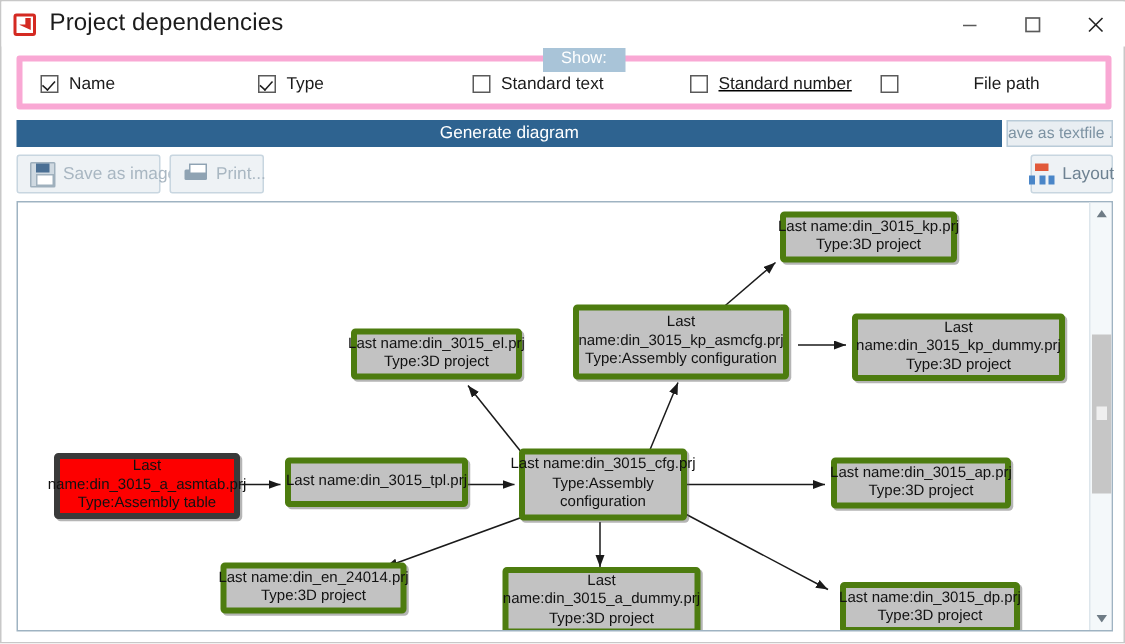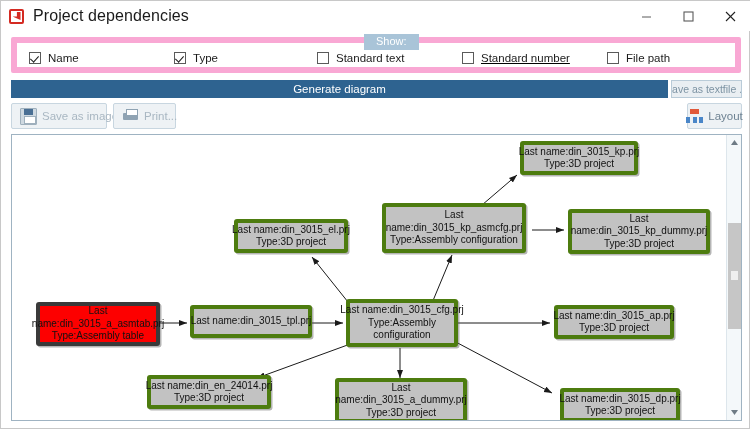--- a/index.html
+++ b/index.html
@@ -55,21 +55,21 @@
     color: #5a5a5a;
   }
   .win-btn svg { display: block; }
   .win-btn.close { color: #222; }
 
   
   .groupbox {
     position: absolute;
     left: 10px; top: 36px;
     width: 730px; height: 36px;
-    border: 6px solid #f9a8d4;
+    border: 4px solid #f9a8d4;
     border-radius: 2px;
   }
   .group-legend {
     position: absolute;
     left: 347px; top: -9px;
     background: #a9c4d8;
     color: #ffffff;
     font-size: 11px;
     padding: 1px 12px 2px 12px;
     line-height: 13px;
@@ -299,21 +299,21 @@
         <span class="cb-label">Type</span>
       </label>
       <label class="cb-item" style="left:300px;">
         <span class="cb-box"></span>
         <span class="cb-label">Standard text</span>
       </label>
       <label class="cb-item" style="left:445px;text-decoration:underline;">
         <span class="cb-box"></span>
         <span class="cb-label">Standard number</span>
       </label>
-      <label class="cb-item" style="left:590px;">
+      <label class="cb-item" style="left:572px;gap:43px;">
         <span class="cb-box"></span>
         <span class="cb-label">File path</span>
       </label>
     </div>
   </div>
 
   <div class="generate-btn">Generate diagram</div>
   <div class="textfile-btn">Save as textfile ...</div>
 
   <div class="tool-btn" id="btn-save-image">

